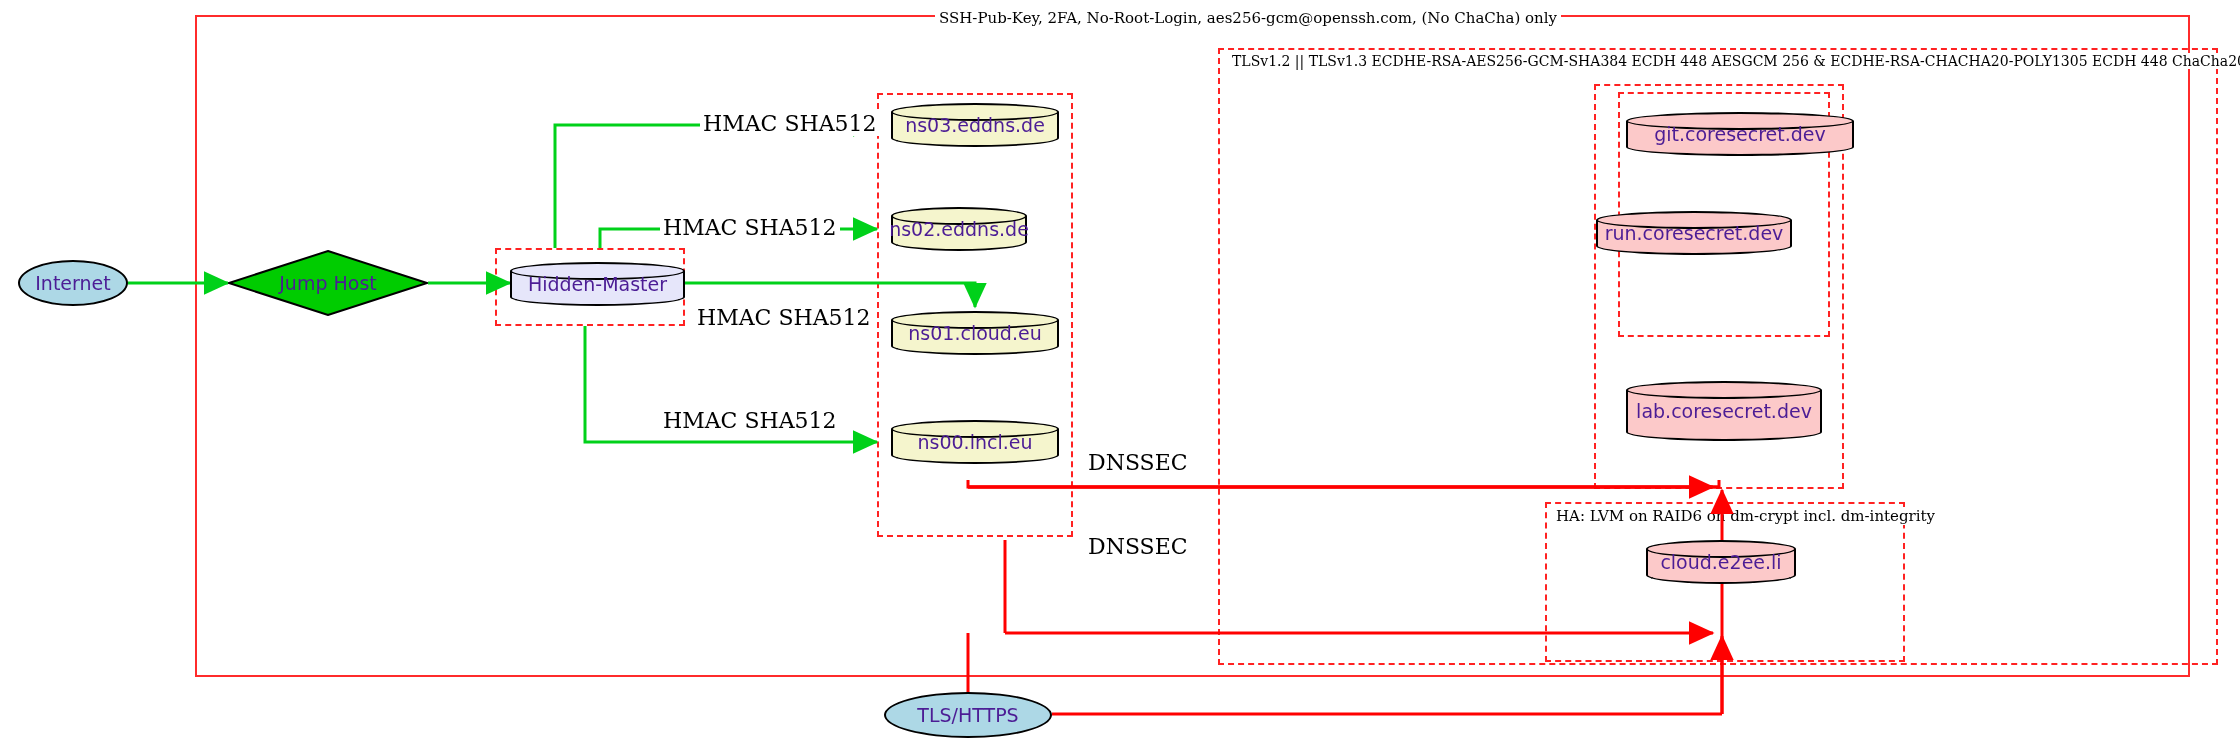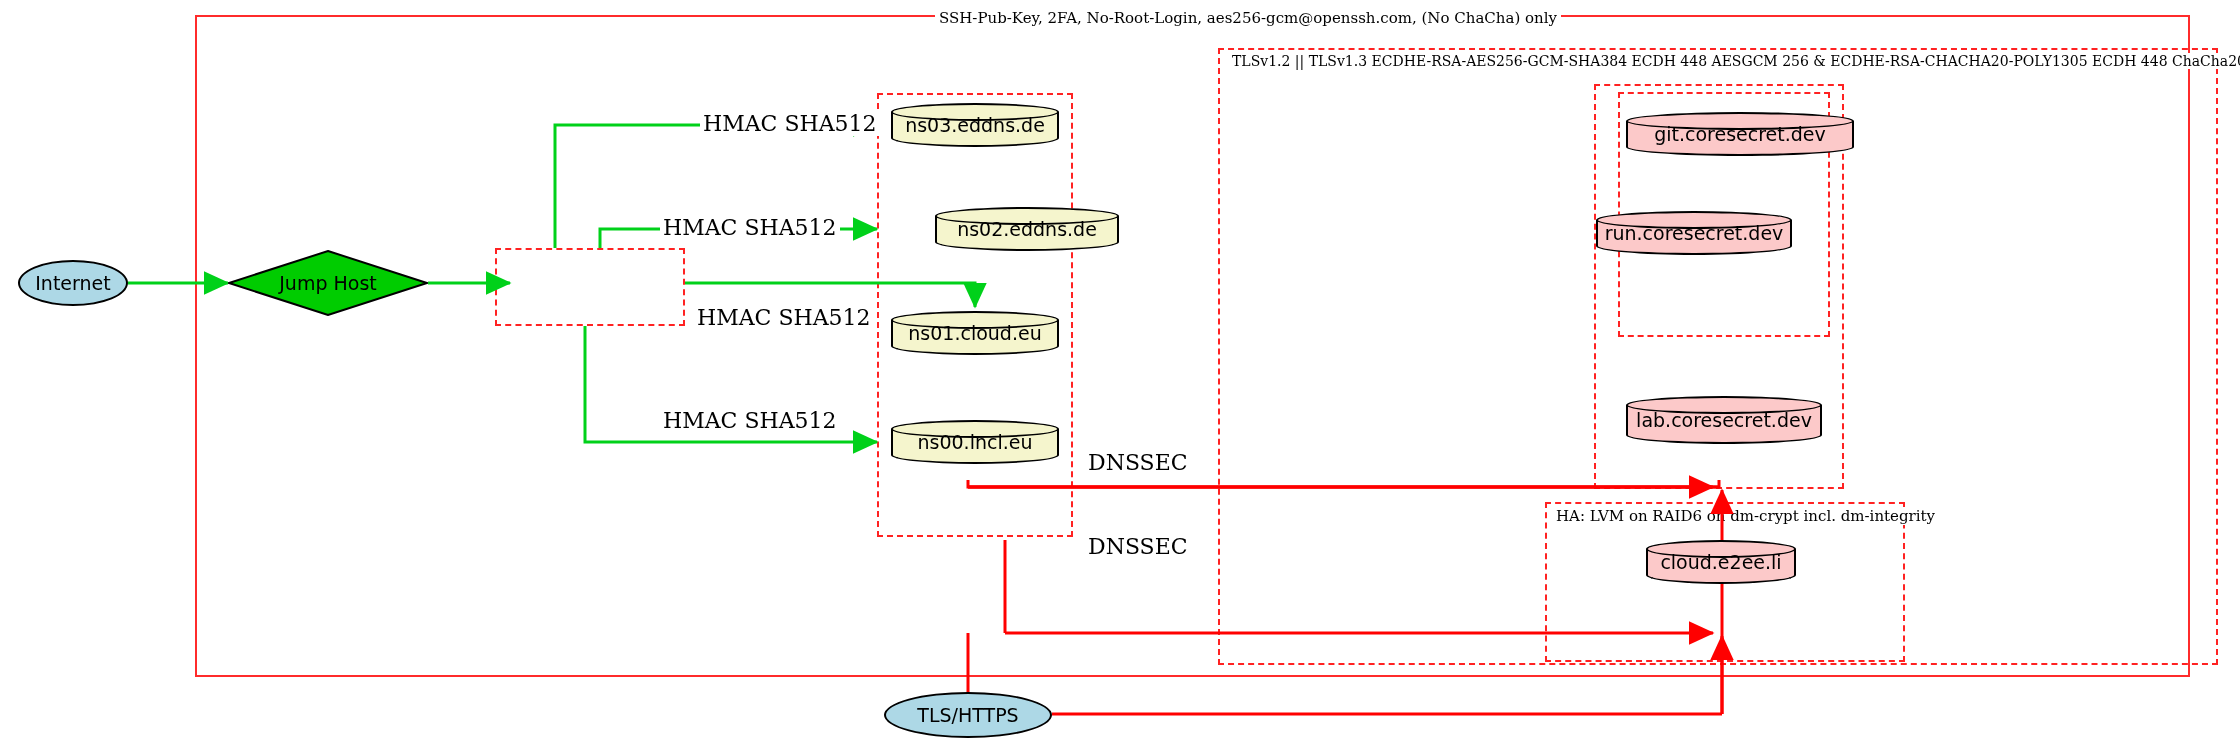--- a/index.html
+++ b/index.html
@@ -34,21 +34,21 @@
     position: absolute;
     left: 0;
     top: 0;
     width: 100%;
     height: 100%;
     display: flex;
     align-items: center;
     justify-content: center;
     font-family: "DejaVu Sans", sans-serif;
     font-size: 19px;
-    color: #000000;
+    color: #4c1d95;
     white-space: nowrap;
     letter-spacing: 0px;
   }
 
   
   .cyl-wrap { position: absolute; }
   .cyl-body {
     position: absolute;
     left: 0;
     right: 0;
@@ -201,30 +201,37 @@
     <div class="label">Internet</div>
   </div>
 
   <div class="node" style="left:228px; top:250px; width:200px; height:66px;">
     <svg class="diamond-shape" viewBox="0 0 200 66" preserveAspectRatio="none">
       <polygon points="100,1 199,33 100,65 1,33" fill="#00cc00" stroke="#000000" stroke-width="2"></polygon>
     </svg>
     <div class="label">Jump Host</div>
   </div>
 
+  <div class="node cyl-wrap" style="left:510px; top:262px; width:175px; height:44px;">
+    <div class="cyl-fill-mid" style="background:#e6e6fa;"></div>
+    <div class="cyl-body" style="background:#e6e6fa;"></div>
+    <div class="cyl-bot" style="background:#e6e6fa;"></div>
+    <div class="cyl-top" style="background:#e6e6fa;"></div>
+    <div class="label">Hidden-Master</div>
+  </div>
 
   <div class="node cyl-wrap" style="left:891px; top:103px; width:168px; height:44px;">
     <div class="cyl-fill-mid" style="background:#f5f5cd;"></div>
     <div class="cyl-body" style="background:#f5f5cd;"></div>
     <div class="cyl-bot" style="background:#f5f5cd;"></div>
     <div class="cyl-top" style="background:#f5f5cd;"></div>
     <div class="label">ns03.eddns.de</div>
   </div>
 
-  <div class="node cyl-wrap" style="left:891px; top:207px; width:184px; height:44px;margin-left:44px;">
+  <div class="node cyl-wrap" style="left:891px; top:207px; width:136px; height:44px;">
     <div class="cyl-fill-mid" style="background:#f5f5cd;"></div>
     <div class="cyl-body" style="background:#f5f5cd;"></div>
     <div class="cyl-bot" style="background:#f5f5cd;"></div>
     <div class="cyl-top" style="background:#f5f5cd;"></div>
     <div class="label">ns02.eddns.de</div>
   </div>
 
   <div class="node cyl-wrap" style="left:891px; top:311px; width:168px; height:44px;">
     <div class="cyl-fill-mid" style="background:#f5f5cd;"></div>
     <div class="cyl-body" style="background:#f5f5cd;"></div>
@@ -250,21 +257,21 @@
   </div>
 
   <div class="node cyl-wrap" style="left:1596px; top:211px; width:196px; height:44px;">
     <div class="cyl-fill-mid" style="background:#fcc9c9;"></div>
     <div class="cyl-body" style="background:#fcc9c9;"></div>
     <div class="cyl-bot" style="background:#fcc9c9;"></div>
     <div class="cyl-top" style="background:#fcc9c9;"></div>
     <div class="label">run.coresecret.dev</div>
   </div>
 
-  <div class="node cyl-wrap" style="left:1626px; top:396px; width:196px; height:48px;">
+  <div class="node cyl-wrap" style="left:1626px; top:381px; width:196px; height:60px;">
     <div class="cyl-fill-mid" style="background:#fcc9c9;"></div>
     <div class="cyl-body" style="background:#fcc9c9;"></div>
     <div class="cyl-bot" style="background:#fcc9c9;"></div>
     <div class="cyl-top" style="background:#fcc9c9;"></div>
     <div class="label">lab.coresecret.dev</div>
   </div>
 
   <div class="node cyl-wrap" style="left:1646px; top:540px; width:150px; height:44px;border-radius:10px;">
     <div class="cyl-fill-mid" style="background:#fcc9c9;"></div>
     <div class="cyl-body" style="background:#fcc9c9;"></div>

